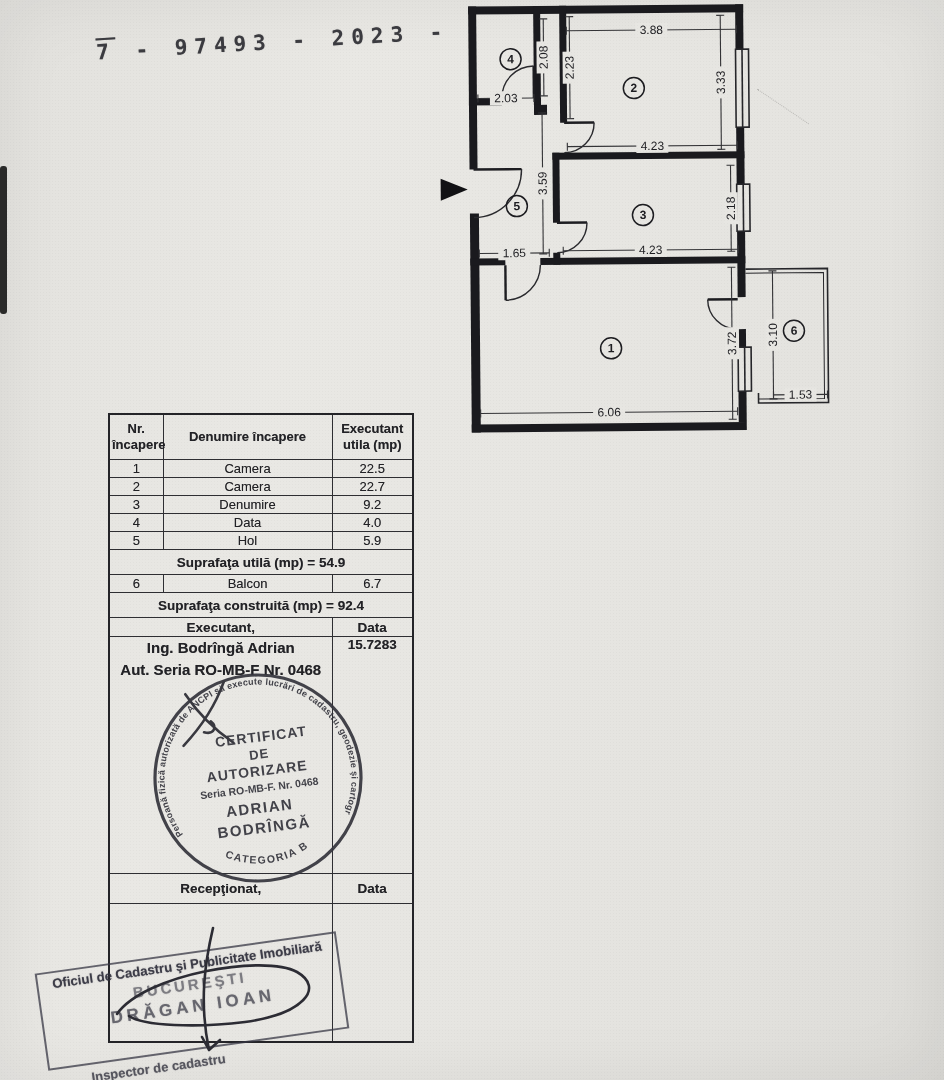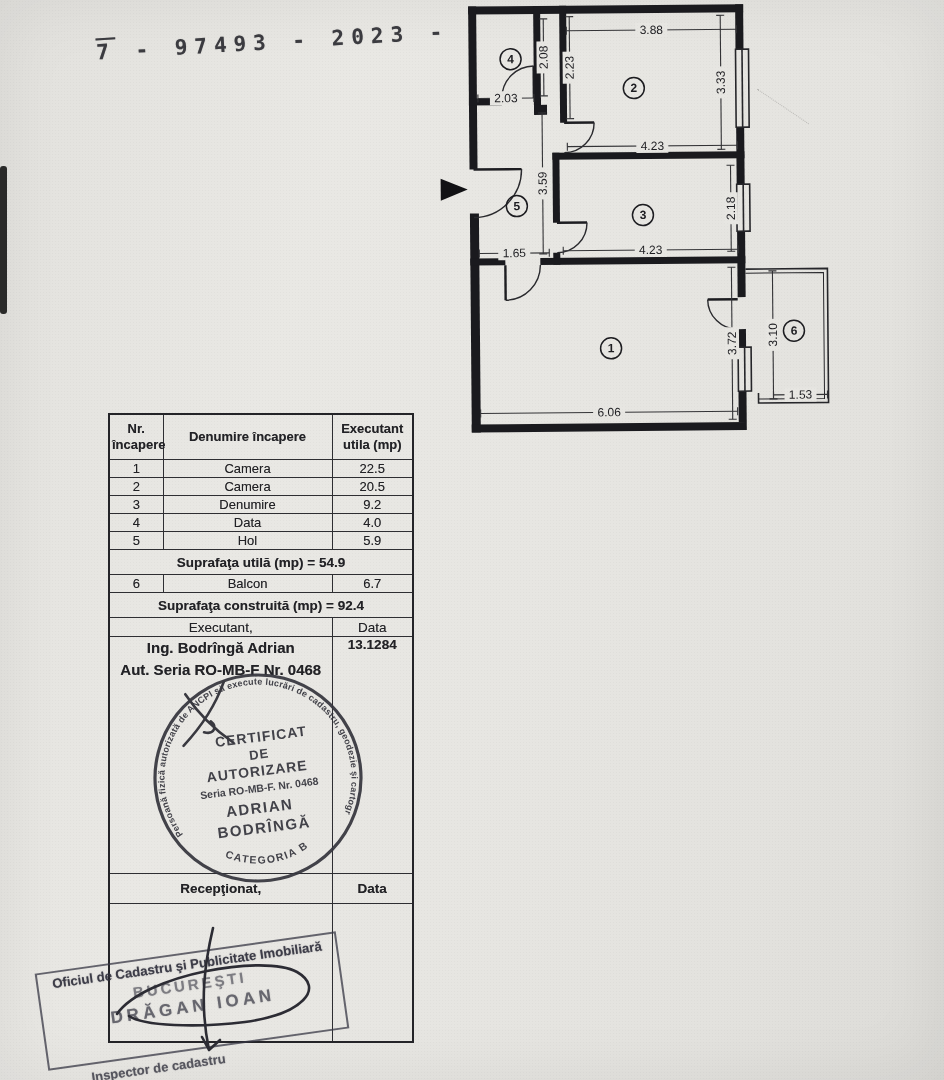--- a/index.html
+++ b/index.html
@@ -40,21 +40,21 @@
     font-size:13px;color:#222226;margin-top:13px;
   }
   .areas-table th,.areas-table td{
     border:1.5px solid #2e2e32;text-align:center;padding:0 2px;
     text-shadow:0 0 .5px rgba(40,40,40,.45);
   }
   .areas-table{border:2px solid #242428;}
   .areas-table th{font-weight:700;font-size:13px;line-height:1.25;height:44px;}
   .data-row{height:18px;font-weight:500;}
   .sum-row{height:25px;font-weight:700;font-size:13.5px;}
-  .label-row{height:19px;font-weight:400;font-size:13.5px;}
+  .label-row{height:19px;font-weight:700;font-size:13.5px;}
   .tall-row td{height:236px;vertical-align:top;}
   .exec-cell{font-weight:600;font-size:15px;line-height:1.45;padding-top:4px;}
   .date-cell{font-weight:600;font-size:13.5px;padding-top:5px;}
   .receptionat-row{height:30px;font-weight:600;font-size:13.5px;}
   .empty-row{height:138px;}
   
   .round-stamp{position:absolute;left:144px;top:664px;z-index:10;opacity:.93;}
   .stamp-ink{fill:#36363e;}
   .stamp-ring{fill:none;stroke:#36363e;stroke-width:3.2px;}
   .stamp-sig{fill:none;stroke:#2c2c34;stroke-width:2.6px;stroke-linecap:round;}
@@ -320,21 +320,21 @@
     </thead>
     <tbody id="table-body">
       <tr class="data-row">
     <td class="cell-nr">1</td>
           <td class="cell-name">Camera</td>
           <td class="cell-area">22.5</td>
   </tr>
         <tr class="data-row">
     <td class="cell-nr">2</td>
           <td class="cell-name">Camera</td>
-          <td class="cell-area">20.5</td>
+          <td class="cell-area">22.7</td>
   </tr>
         <tr class="data-row">
     <td class="cell-nr">3</td>
           <td class="cell-name">Denumire</td>
           <td class="cell-area">9.2</td>
   </tr>
         <tr class="data-row">
     <td class="cell-nr">4</td>
           <td class="cell-name">Data</td>
           <td class="cell-area">4.0</td>
@@ -357,21 +357,21 @@
         </tr>
       <tr class="label-row">
         <td colspan="2">Executant,</td>
           <td>Data</td>
       </tr>
       <tr class="tall-row">
         <td colspan="2" class="exec-cell">
           <div>Ing. Bodrîngă Adrian</div>
           <div>Aut. Seria RO-MB-F Nr. 0468</div>
         </td>
-        <td class="date-cell">13.1284</td>
+        <td class="date-cell">15.7283</td>
       </tr>
       <tr class="receptionat-row">
         <td colspan="2">Recepţionat,</td>
           <td>Data</td>
       </tr>
       <tr class="empty-row">
           <td colspan="2"></td>
           <td></td>
         </tr>
     </tbody>

